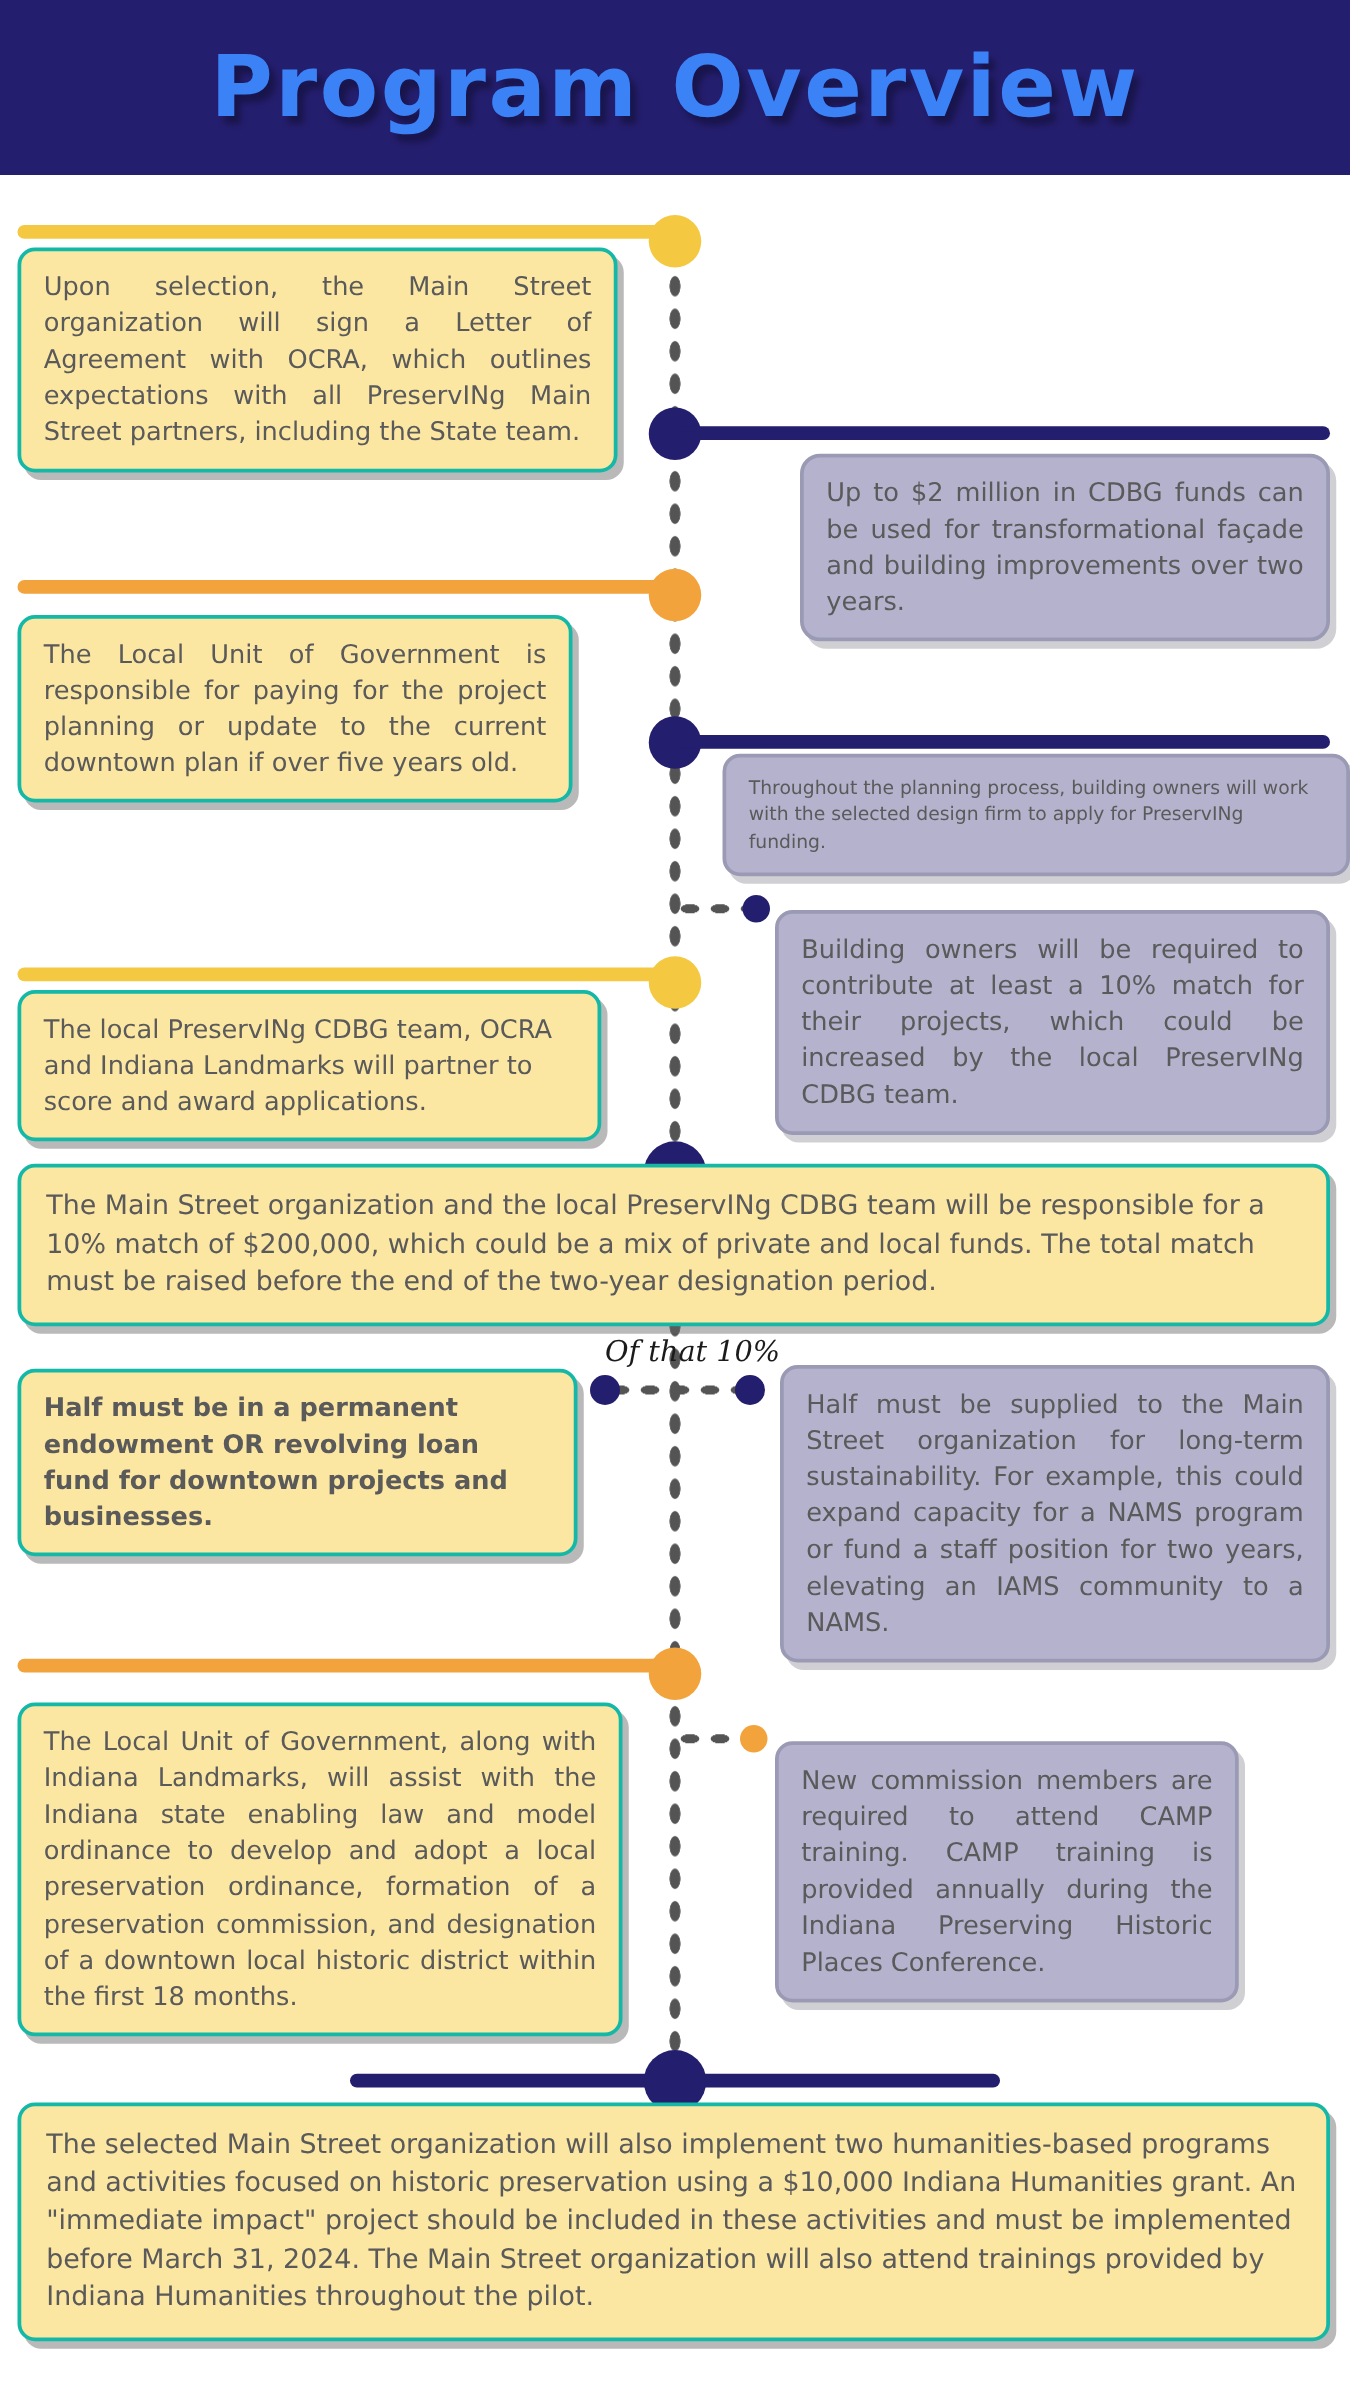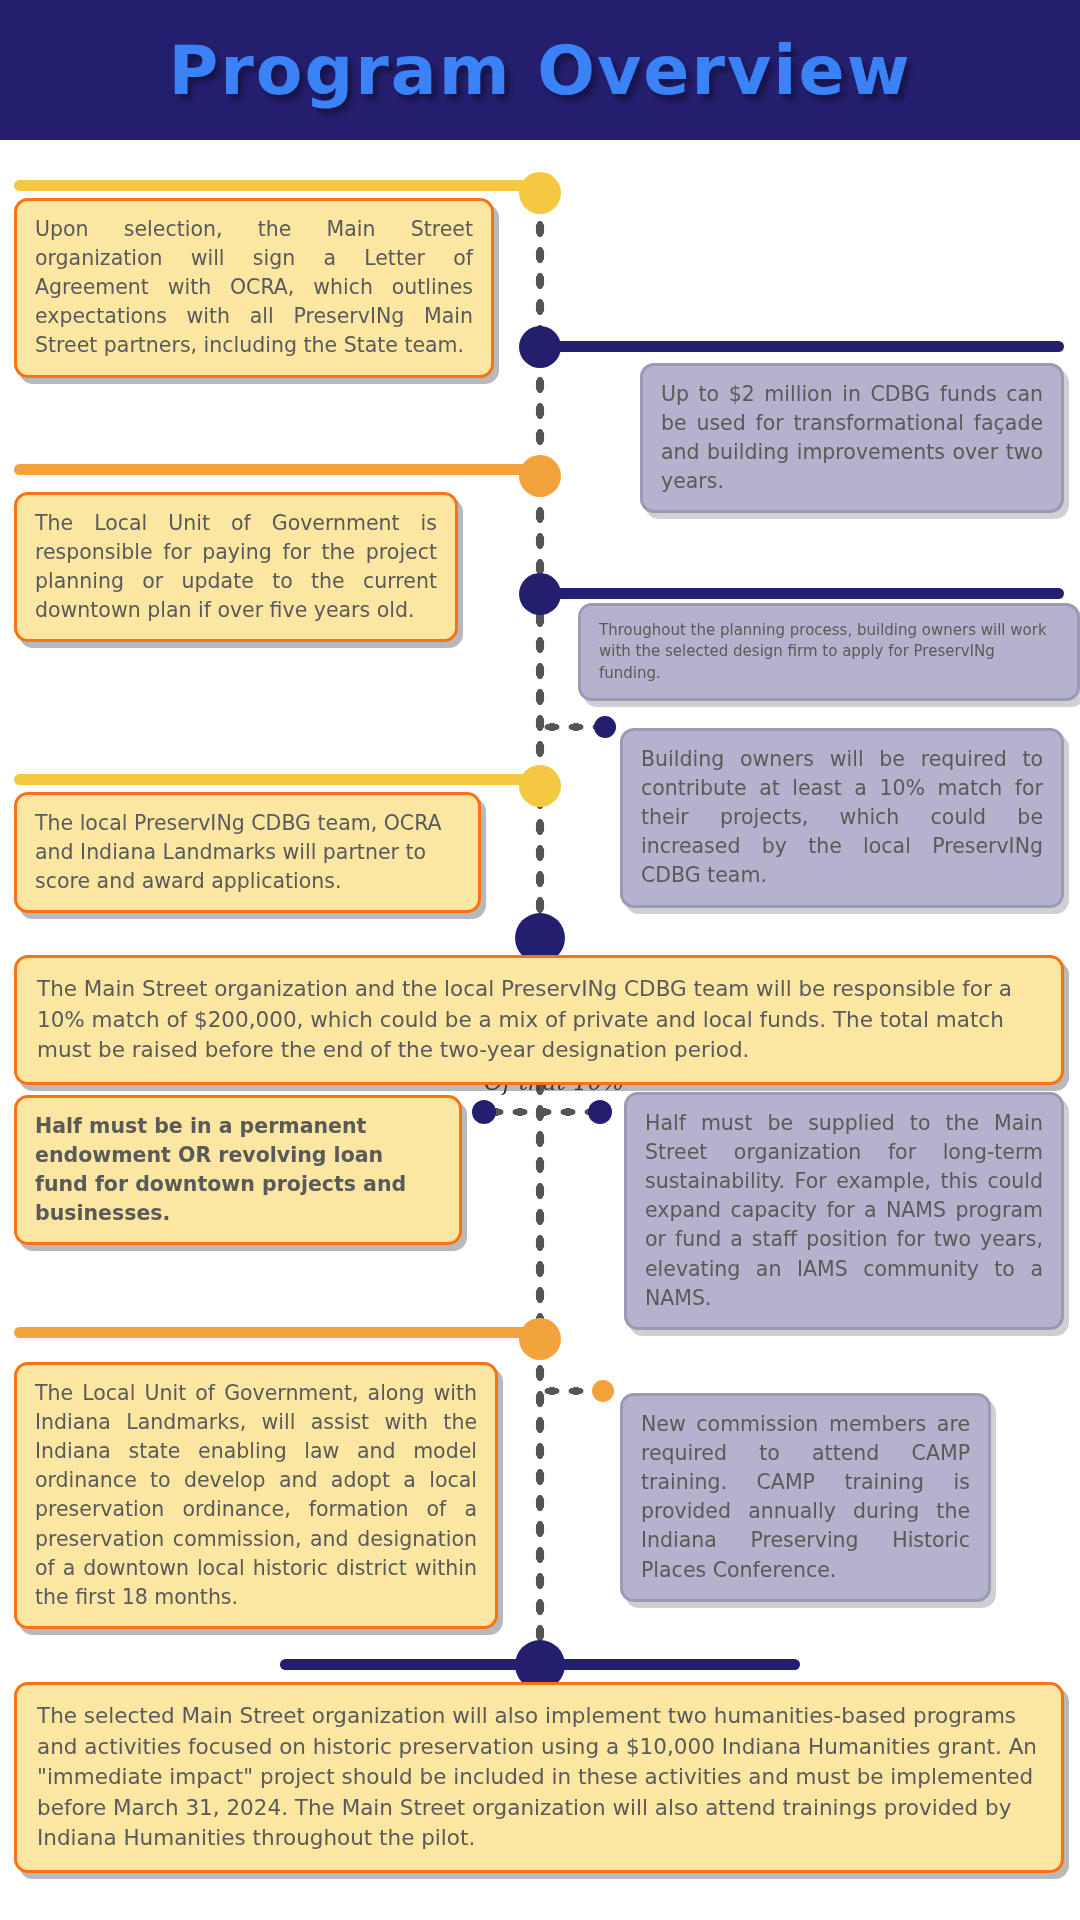--- a/index.html
+++ b/index.html
@@ -72,21 +72,21 @@
     background-image: radial-gradient(#545454 42%, rgba(0,0,0,0) 46%);
     background-size: 24px 12px;
     background-repeat: repeat-x;
   }
 
   
   .card {
     position: absolute;
     box-sizing: border-box;
     border-radius: 14px;
-    border: 3px solid #f97316;
+    border: 3px solid #14b8a6;
     box-shadow: 5px 6px 0 rgba(100,100,100,0.45);
     color: #5a5a5a;
     line-height: 1.42;
     padding: 14px 18px;
     font-family: "DejaVu Sans", "Liberation Sans", sans-serif;
   }
   .card.yellow { background: #fbe6a2; }
   .card.purple {
     background: #b4b2cd;
     border-color: #9b9ab4;
@@ -145,41 +145,41 @@
 <div class="hdots" style="left:540px; top:1385px; width:62px;"></div>
 <div class="node orange" style="left:592px; top:1380px; width:22px; height:22px;"></div>
 
 <div class="bar navy" style="left:280px; top:1659px; width:520px; height:11px;"></div>
 <div class="node navy" style="left:515px; top:1640px; width:50px; height:50px;"></div>
 
 <div class="card yellow justify" style="left:14px; top:198px; width:480px; font-size:20.5px;">
   <p>Upon selection, the Main Street organization will sign a Letter of Agreement with OCRA, which outlines expectations with all PreservINg Main Street partners, including the State team.</p>
 </div>
 
-<div class="card purple justify" style="left:640px; top:363px; width:424px; font-size:20.5px;">
+<div class="card purple justify" style="left:640px; top:363px; width:424px; font-size:20.5px;border-radius:16px;">
   <p>Up to $2 million in CDBG funds can be used for transformational façade and building improvements over two years.</p>
 </div>
 
 <div class="card yellow justify" style="left:14px; top:492px; width:444px; font-size:20.5px;">
   <p>The Local Unit of Government is responsible for paying for the project planning or update to the current downtown plan if over five years old.</p>
 </div>
 
 <div class="card purple" style="left:578px; top:603px; width:502px; font-size:15px;">
   <p>Throughout the planning process, building owners will work with the selected design firm to apply for PreservINg funding.</p>
 </div>
 
 <div class="card purple justify" style="left:620px; top:728px; width:444px; font-size:20.5px;">
   <p>Building owners will be required to contribute at least a 10% match for their projects, which could be increased by the local PreservINg CDBG team.</p>
 </div>
 
 <div class="card yellow" style="left:14px; top:792px; width:467px; font-size:20.5px;">
   <p>The local PreservINg CDBG team, OCRA and Indiana Landmarks will partner to score and award applications.</p>
 </div>
 
-<div class="card yellow" style="left:14px; top:955px; width:1050px; font-size:21.5px; padding:16px 20px;">
+<div class="card yellow" style="left:14px; top:931px; width:1050px; font-size:21.5px; padding:16px 20px;">
   <p>The Main Street organization and the local PreservINg CDBG team will be responsible for a 10% match of $200,000, which could be a mix of private and local funds. The total match must be raised before the end of the two-year designation period.</p>
 </div>
 
 <div class="card yellow" style="left:14px; top:1095px; width:448px; font-size:20.5px;font-weight:bold;">
   <p>Half must be in a permanent endowment OR revolving loan fund for downtown projects and businesses.</p>
 </div>
 
 <div class="card purple justify" style="left:624px; top:1092px; width:440px; font-size:20.5px;">
   <p>Half must be supplied to the Main Street organization for long-term sustainability. For example, this could expand capacity for a NAMS program or fund a staff position for two years, elevating an IAMS community to a NAMS.</p>
 </div>

